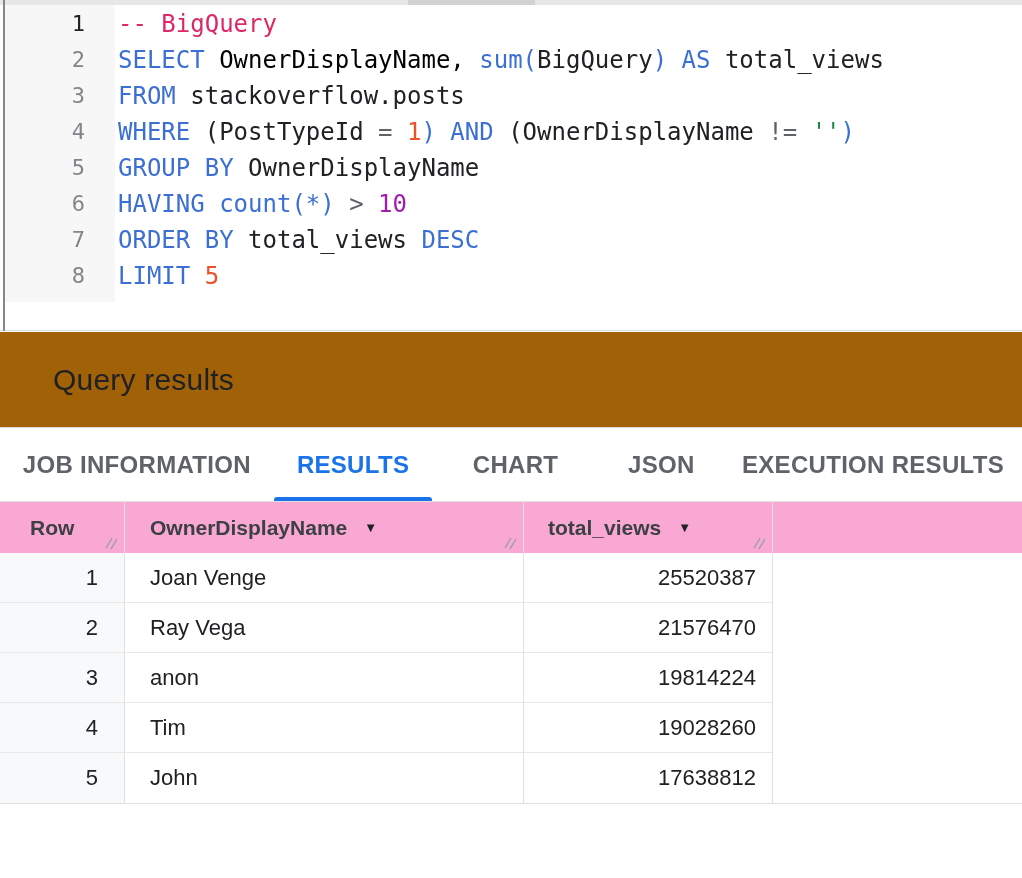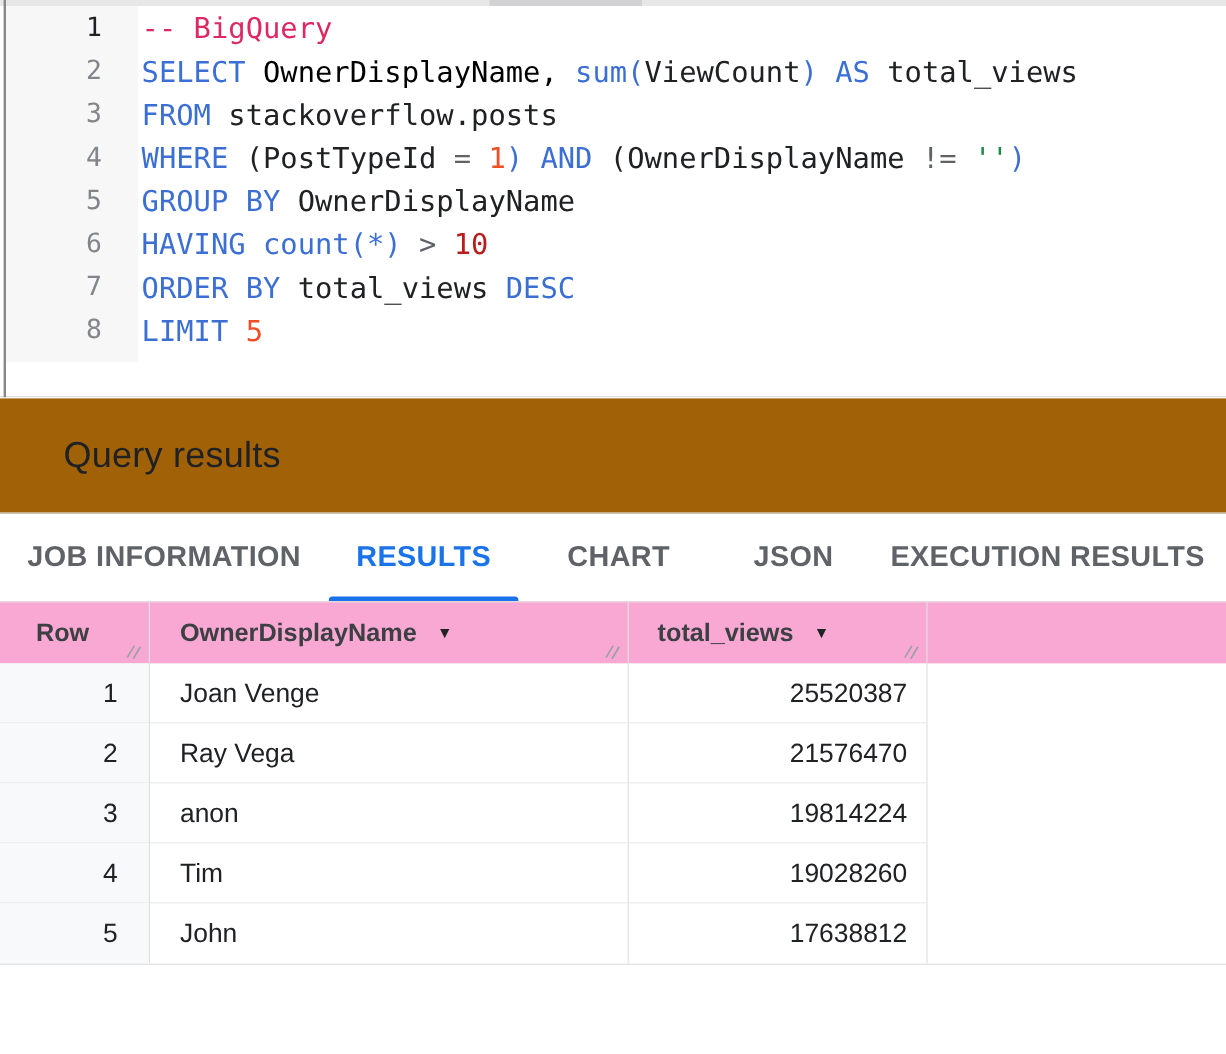--- a/index.html
+++ b/index.html
@@ -87,25 +87,25 @@
       <div class="ln">2</div>
       <div class="ln">3</div>
       <div class="ln">4</div>
       <div class="ln">5</div>
       <div class="ln">6</div>
       <div class="ln">7</div>
       <div class="ln">8</div>
     </div>
   <div class="code">
       <div class="code-line"><span style="color: rgb(221, 40, 100);">-- BigQuery</span></div>
-      <div class="code-line"><span style="color: rgb(60, 111, 212);">SELECT</span><span style="color: #000000;"> OwnerDisplayName, </span><span style="color: rgb(60, 111, 212);">sum(</span><span style="color: rgb(32, 33, 36);">ViewCount</span><span style="color: rgb(60, 111, 212);">) AS</span><span style="color: rgb(32, 33, 36);"> total_views</span></div>
+      <div class="code-line"><span style="color: rgb(60, 111, 212);">SELECT</span><span style="color: #000000;"> OwnerDisplayName, </span><span style="color: rgb(60, 111, 212);">sum(</span><span style="color: rgb(32, 33, 36);">BigQuery</span><span style="color: rgb(60, 111, 212);">) AS</span><span style="color: rgb(32, 33, 36);"> total_views</span></div>
       <div class="code-line"><span style="color: rgb(60, 111, 212);">FROM</span><span style="color: rgb(32, 33, 36);"> stackoverflow.posts</span></div>
       <div class="code-line"><span style="color: rgb(60, 111, 212);">WHERE</span><span style="color: rgb(32, 33, 36);"> (PostTypeId </span><span style="color: rgb(95, 99, 104);">=</span><span style="color: rgb(32, 33, 36);"> </span><span style="color: rgb(238, 79, 38);">1</span><span style="color: rgb(60, 111, 212);">)</span><span style="color: rgb(32, 33, 36);"> </span><span style="color: rgb(60, 111, 212);">AND</span><span style="color: rgb(32, 33, 36);"> (OwnerDisplayName </span><span style="color: rgb(95, 99, 104);">!=</span><span style="color: rgb(32, 33, 36);"> </span><span style="color: rgb(26, 138, 68);">''</span><span style="color: rgb(60, 111, 212);">)</span></div>
       <div class="code-line"><span style="color: rgb(60, 111, 212);">GROUP BY</span><span style="color: rgb(32, 33, 36);"> OwnerDisplayName</span></div>
-      <div class="code-line"><span style="color: rgb(60, 111, 212);">HAVING</span><span style="color: rgb(32, 33, 36);"> </span><span style="color: rgb(60, 111, 212);">count(*)</span><span style="color: rgb(32, 33, 36);"> </span><span style="color: rgb(95, 99, 104);">&gt;</span><span style="color: rgb(32, 33, 36);"> </span><span style="color: #b91c1c;">10</span></div>
+      <div class="code-line"><span style="color: rgb(60, 111, 212);">HAVING</span><span style="color: rgb(32, 33, 36);"> </span><span style="color: rgb(60, 111, 212);">count(*)</span><span style="color: rgb(32, 33, 36);"> </span><span style="color: rgb(95, 99, 104);">&gt;</span><span style="color: rgb(32, 33, 36);"> </span><span style="color: #a21caf;">10</span></div>
       <div class="code-line"><span style="color: rgb(60, 111, 212);">ORDER BY</span><span style="color: rgb(32, 33, 36);"> total_views </span><span style="color: rgb(60, 111, 212);">DESC</span></div>
       <div class="code-line"><span style="color: rgb(60, 111, 212);">LIMIT</span><span style="color: rgb(32, 33, 36);"> </span><span style="color: rgb(238, 79, 38);">5</span></div>
     </div>
 </div>
 
 <div class="heading-section">
   <div class="page-title">Query results</div>
 </div>
 
 <div class="tabbar">

